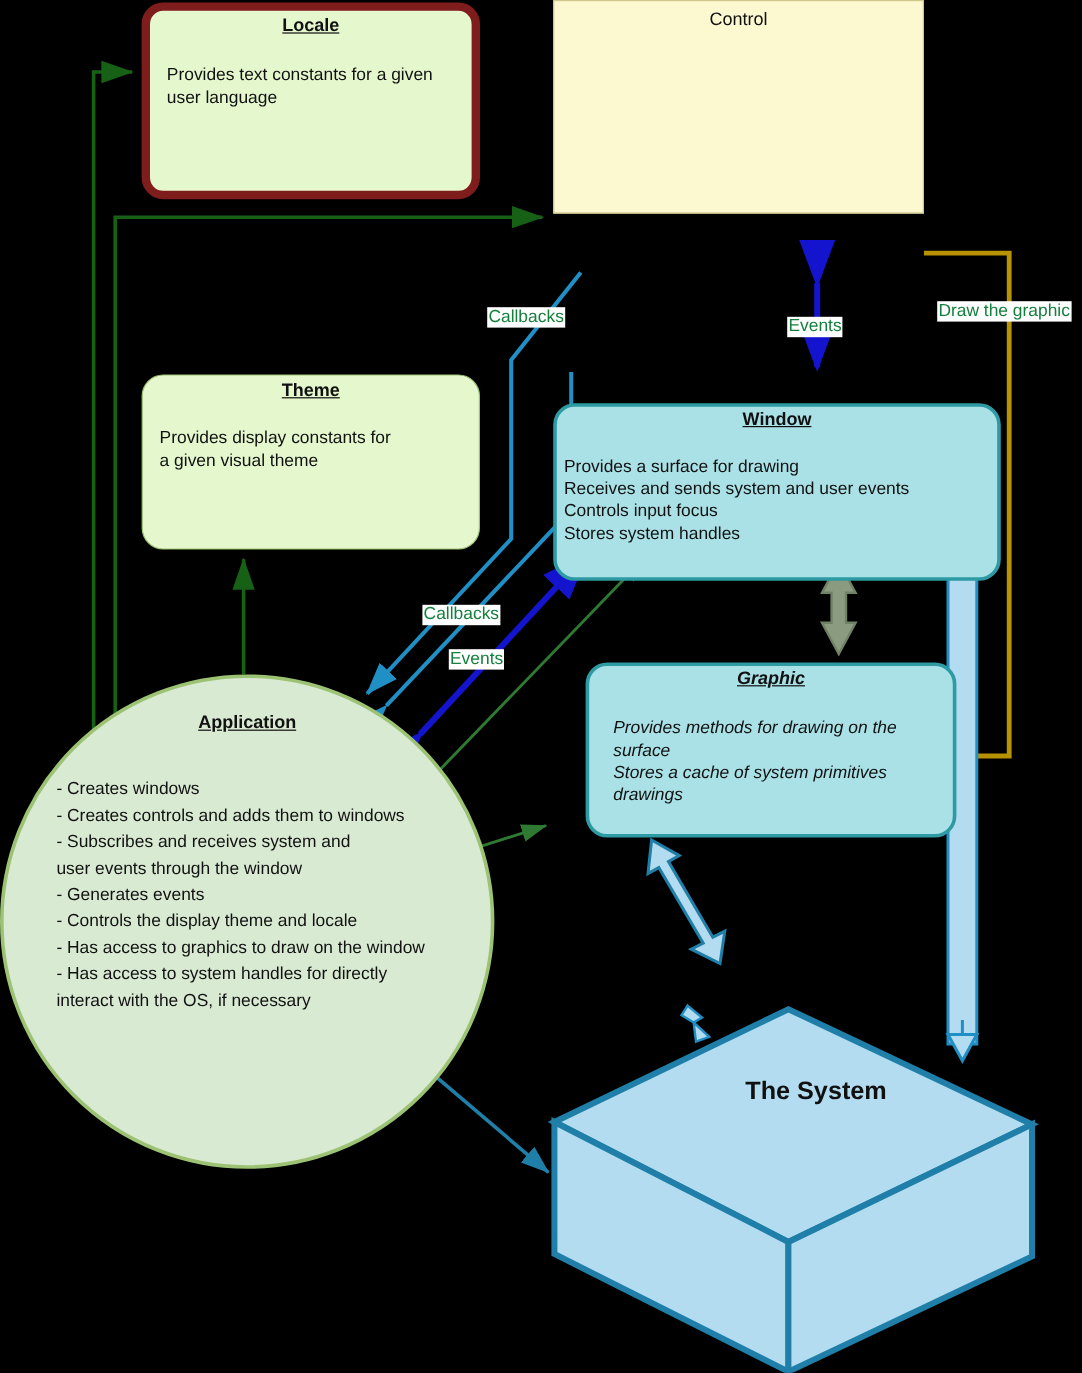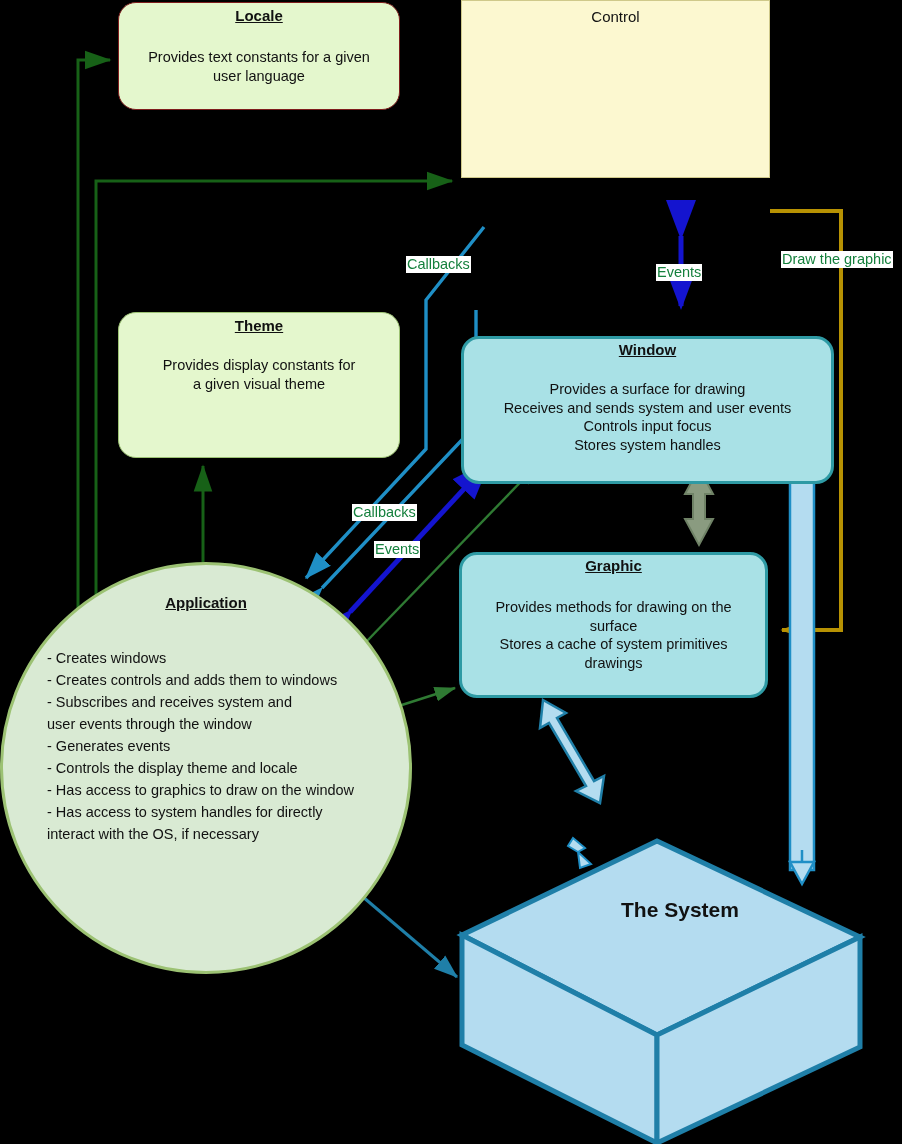--- a/index.html
+++ b/index.html
@@ -6,26 +6,26 @@
   body{width:902px;height:1144px;overflow:hidden;
        font-family:"Liberation Sans","DejaVu Sans",sans-serif;}
   #stage{position:relative;width:902px;height:1144px;background:#000;}
   #svg-layer{position:absolute;left:0;top:0;width:902px;height:1144px;}
 
   .node{position:absolute;box-sizing:border-box;}
   .rbox{border-radius:18px;}
   .title{font-weight:bold;text-decoration:underline;font-size:15px;
          color:#111;text-align:center;}
   .title.plain{text-decoration:none;font-weight:normal;}
-  .body{font-size:14.5px;color:#111;line-height:1.28;text-align:center;}
+  .body{font-size:14.5px;color:#111;line-height:1.28;text-align:left;}
   .body.left{text-align:left;}
 
   
-  #locale{left:118px;top:2px;width:282px;height:108px;
-          background:#e4f7cd;border:1px solid #7f1d1d;}
+  #locale{left:118px;top:2px;width:282px;height:164px;
+          background:#e4f7cd;border:7px solid #7f1d1d;}
   #locale .title{margin-top:4px;}
   #locale .body{margin-top:24px;padding:0 14px;}
 
   
   #control{left:461px;top:0px;width:309px;height:178px;
            background:#fcf8d0;border:1px solid #cfc98a;border-radius:0;}
   #control .title{margin-top:7px;}
   #control .body{margin-top:34px;padding:0 6px;text-align:left;}
 
   
@@ -34,22 +34,22 @@
   #theme .title{margin-top:4px;}
   #theme .body{margin-top:22px;padding:0 14px;}
 
   
   #window-node{left:461px;top:312px;width:373px;height:148px;
         background:#a9e1e6;border:3px solid #2e9aa4;margin-top:24px;}
   #window-node .title{margin-top:2px;}
   #window-node .body{margin-top:22px;padding:0 6px;}
 
   
-  #graphic{left:459px;top:552px;width:309px;height:146px;
-        background:#a9e1e6;border:3px solid #2e9aa4;}
+  #graphic{left:488px;top:552px;width:309px;height:146px;
+        background:#a9e1e6;border:3px solid #2e9aa4;font-style:italic;}
   #graphic .title{margin-top:2px;}
   #graphic .body{margin-top:24px;padding:0 20px;}
 
   
   #application{left:0px;top:562px;width:412px;height:412px;
         background:#d9ead3;border:3px solid #9cc273;border-radius:50%;}
   #application .title{margin-top:29px;}
   #application .body.left{margin-top:36px;padding-left:44px;padding-right:14px;
         font-size:14.5px;line-height:1.52;}
 

